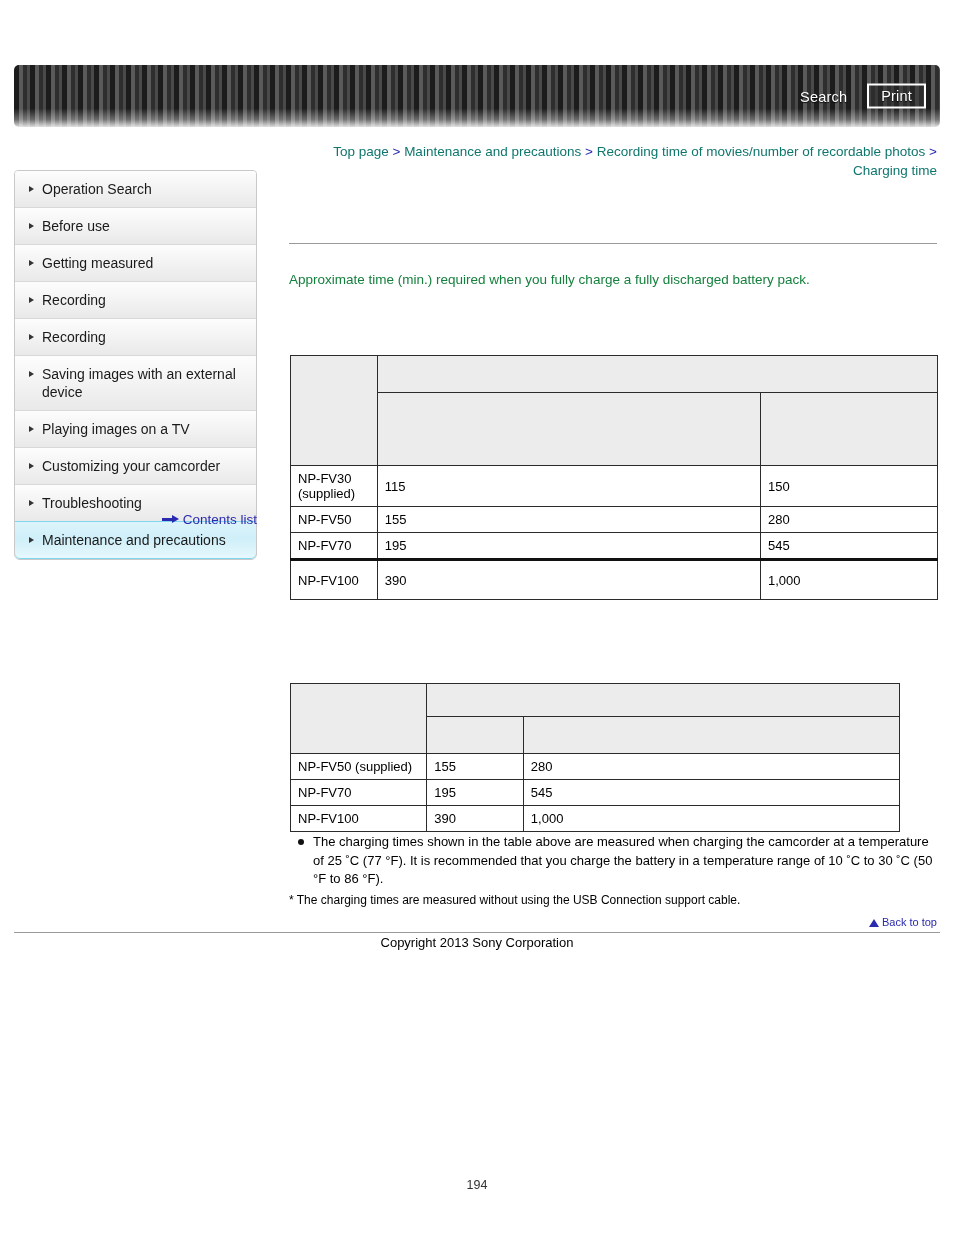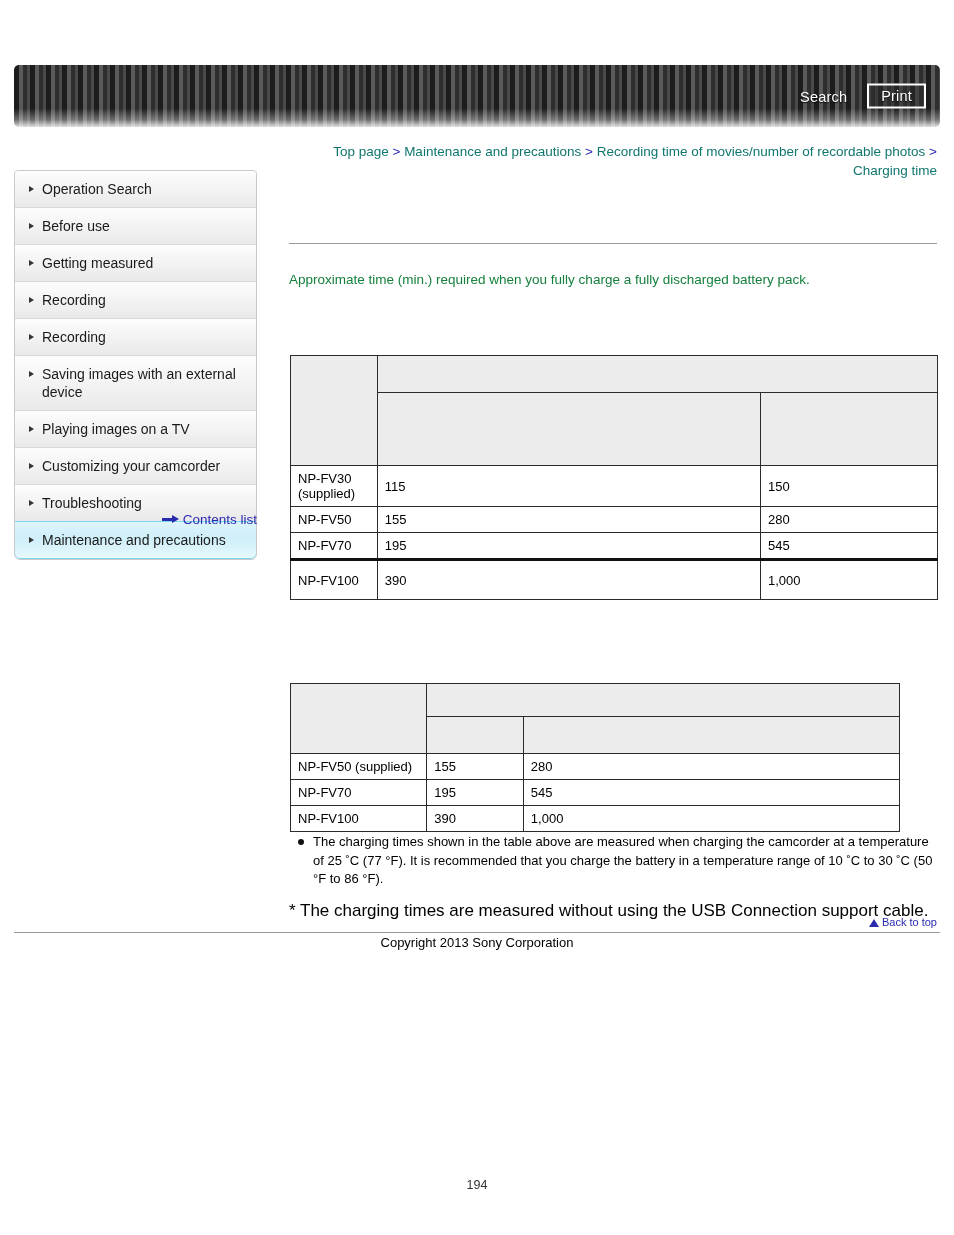--- a/index.html
+++ b/index.html
@@ -232,22 +232,22 @@
   #notes li { position: relative; }
   #notes li .bullet {
     position: absolute;
     left: -15px;
     top: 6px;
     width: 6px; height: 6px;
     border-radius: 50%;
     background: #111;
   }
   #footnote {
-    margin-top: 13px;
-    font-size: 17px;
+    margin-top: 2px;
+    font-size: 12px;
     line-height: 18px;
   }
 
   
   #back-to-top {
     position: absolute;
     left: 289px;
     top: 916px;
     width: 648px;
     text-align: right;

